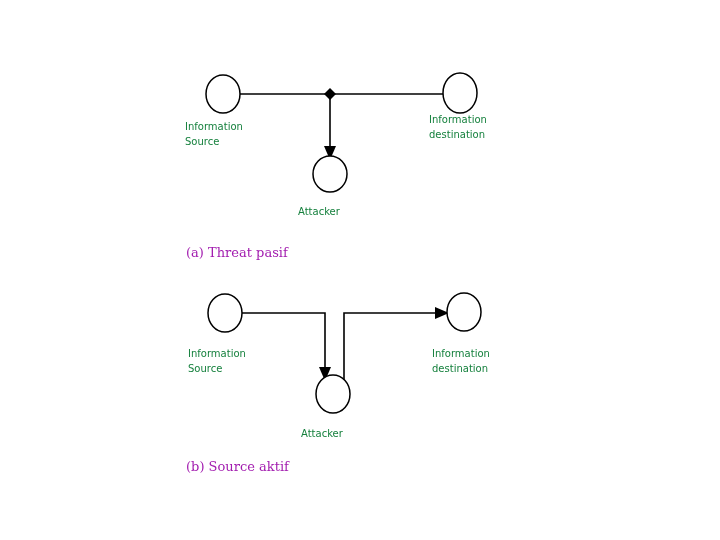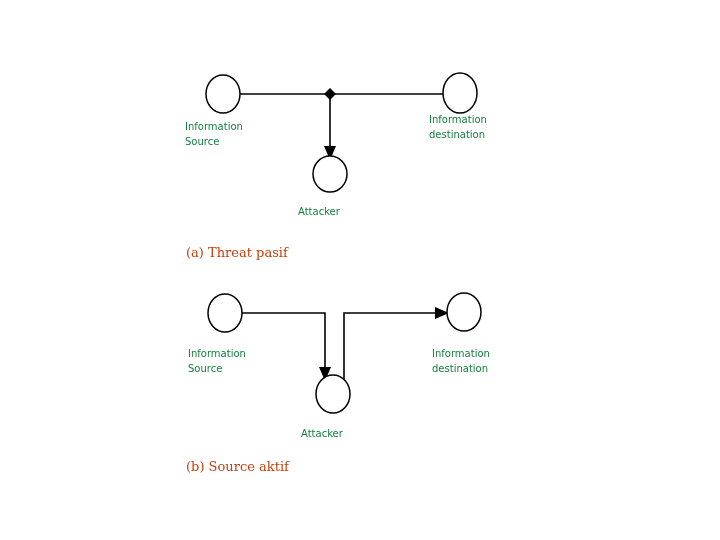--- a/index.html
+++ b/index.html
@@ -27,21 +27,21 @@
     font-size: 10px;
     line-height: 15px;
     color: #15803d;
     white-space: pre;
     letter-spacing: 0px;
   }
   .caption {
     position: absolute;
     font-family: "DejaVu Serif", serif;
     font-size: 13px;
-    color: #c2410c;
+    color: #a21caf;
     white-space: pre;
   }
   
   #label-a-source      { left: 185px; top: 119px; }
   #label-a-destination { left: 429px; top: 112px; }
   #label-a-attacker    { left: 298px; top: 204px; }
   #caption-a           { left: 186px; top: 245px; }
   
   #label-b-source      { left: 188px; top: 346px; }
   #label-b-destination { left: 432px; top: 346px; }

